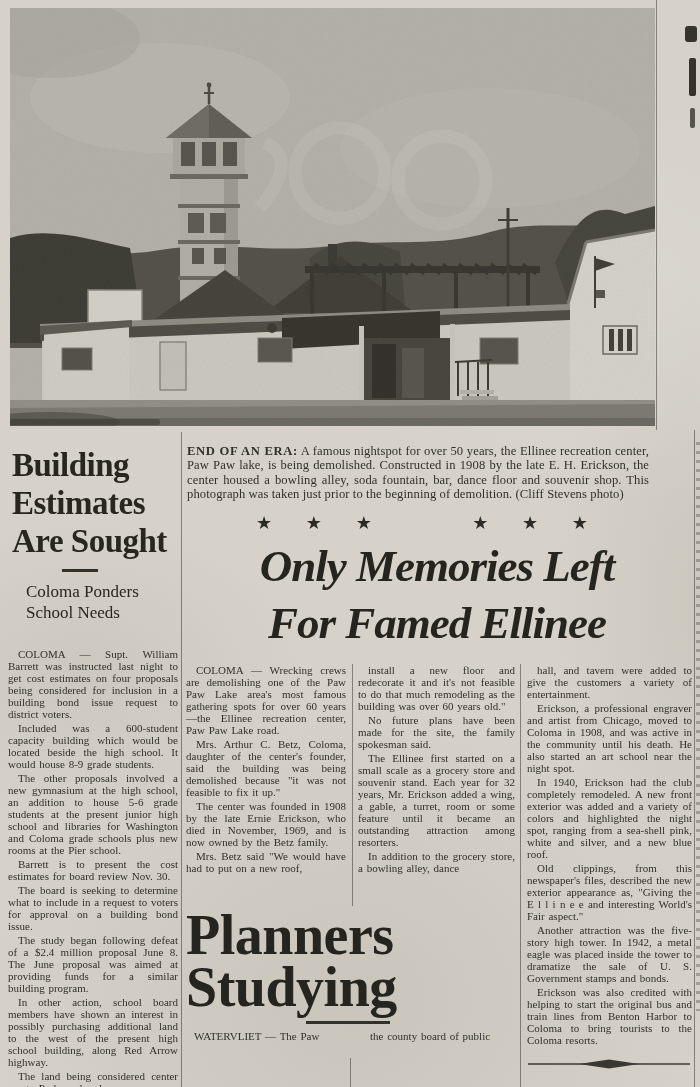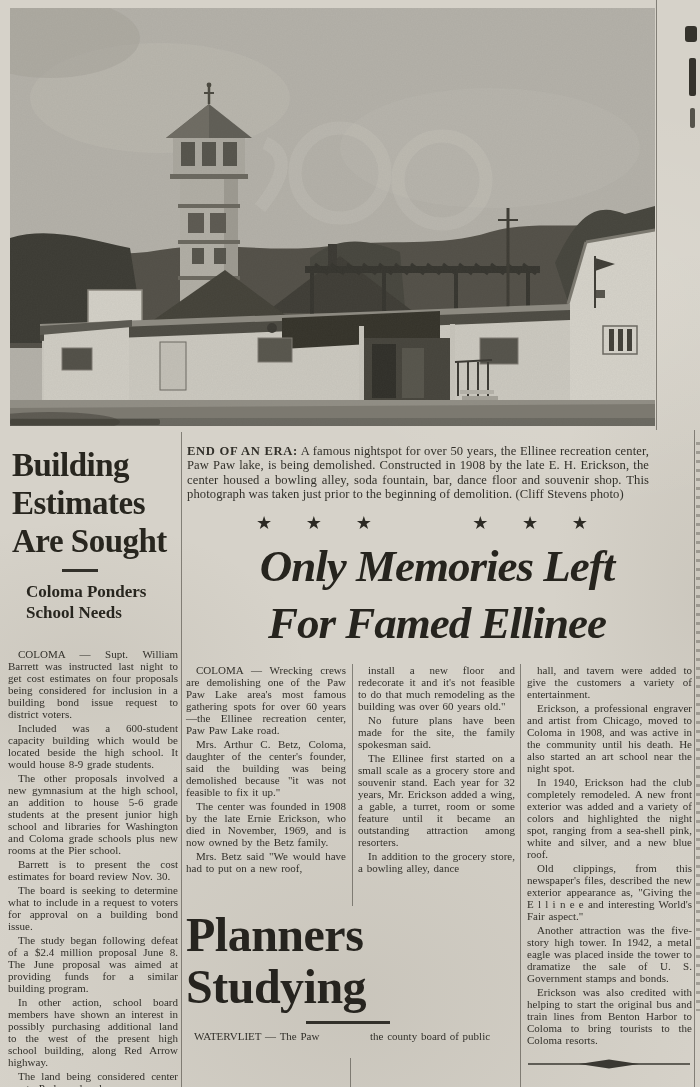--- a/index.html
+++ b/index.html
@@ -31,37 +31,37 @@
   .art-c{left:690px;top:108px;width:5px;height:20px;border-radius:2px;opacity:.8;}
   .art-smudge{left:10px;top:419px;width:150px;height:6px;border-radius:2px;background:rgba(60,58,50,.6);}
   
   .caption{position:absolute;left:187px;top:431px;width:462px;font-size:12.6px;line-height:14.6px;
     text-align:justify;letter-spacing:.1px;}
   .cap-lead{font-weight:bold;letter-spacing:.6px;}
   
   .left-col{position:absolute;left:8px;top:442px;width:170px;}
   .left-headline{margin:4px;font-size:33px;line-height:38px;font-weight:700;letter-spacing:-.5px;color:#28261f;}
   .bar-sm{width:36px;height:3px;background:#32302a;margin:9px 0 9px 54px;}
-  .left-subhead{margin:0 0 0 18px;font-size:17px;line-height:21px;font-weight:700;color:#28261f;}
+  .left-subhead{margin:0 0 0 18px;font-size:17px;line-height:21px;font-weight:400;color:#28261f;}
   .bodytext p{font-size:11px;line-height:12px;text-align:justify;text-indent:10px;margin:0 0 2px;word-spacing:1px;}
   .left-body{margin-top:25px;}
   
   .stars{position:absolute;left:186px;top:512px;width:508px;display:flex;justify-content:space-between;
     padding:0 92px 0 70px;box-sizing:border-box;font-family:"DejaVu Sans", sans-serif;
     font-size:18px;letter-spacing:14px;color:#2c2a24;}
   .main-headline{position:absolute;left:186px;top:538px;width:502px;margin:0;text-align:center;
     font-size:45px;line-height:57px;font-weight:700;font-style:italic;letter-spacing:-1px;color:#26241e;}
   .main-headline span{display:block;}
   .cols{position:absolute;left:186px;top:664px;width:506px;display:flex;justify-content:space-between;}
   .col1{width:160px;} .col2{width:157px;} .col3{width:165px;}
   
   .secondary{position:absolute;left:186px;top:901px;width:334px;}
   .kicker{margin:0;font-size:21px;font-weight:700;font-style:italic;letter-spacing:1px;color:#28261f;
     border-bottom:3px solid #32302a;display:inline-block;padding:0 14px 3px 0;}
-  .sec-headline{margin:8px 0 0;font-size:48px;line-height:52px;font-weight:700;letter-spacing:-.5px;color:#26241f;}
+  .sec-headline{margin:8px 0 0;font-size:56px;line-height:52px;font-weight:700;letter-spacing:-.5px;color:#26241f;}
   .sec-headline span{display:block;}
   .bar-md{width:84px;height:3px;background:#32302a;margin:8px 0 6px 120px;}
   .sec-bottom{display:flex;justify-content:space-between;margin-top:4px;}
   .sec-bottom p{width:160px;font-size:11px;line-height:12px;text-align:justify;text-indent:8px;margin:0;word-spacing:1px;}
   .sec-bottom .sb-r{width:158px;}
   .end-divider{position:absolute;left:528px;top:1056px;width:162px;height:12px;}
 </style>
 </head>
 <body>
 

